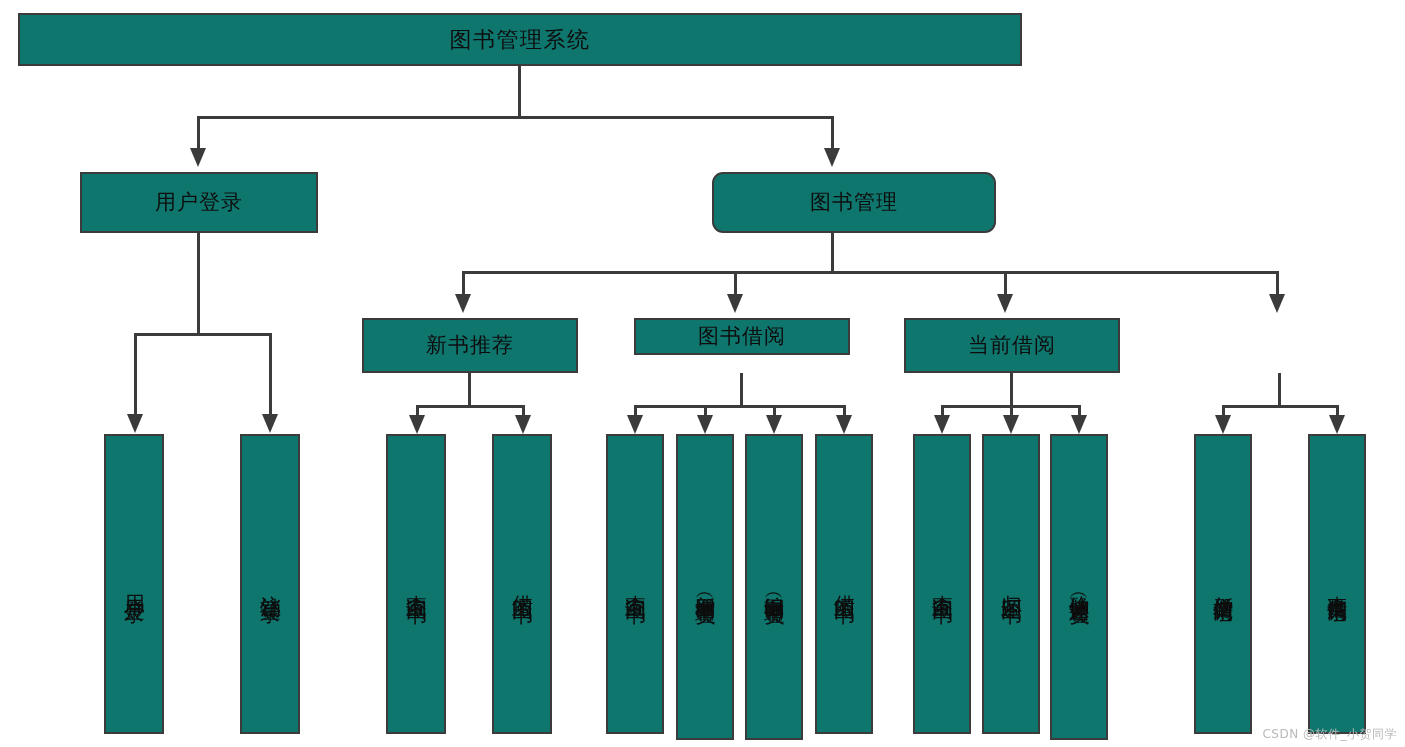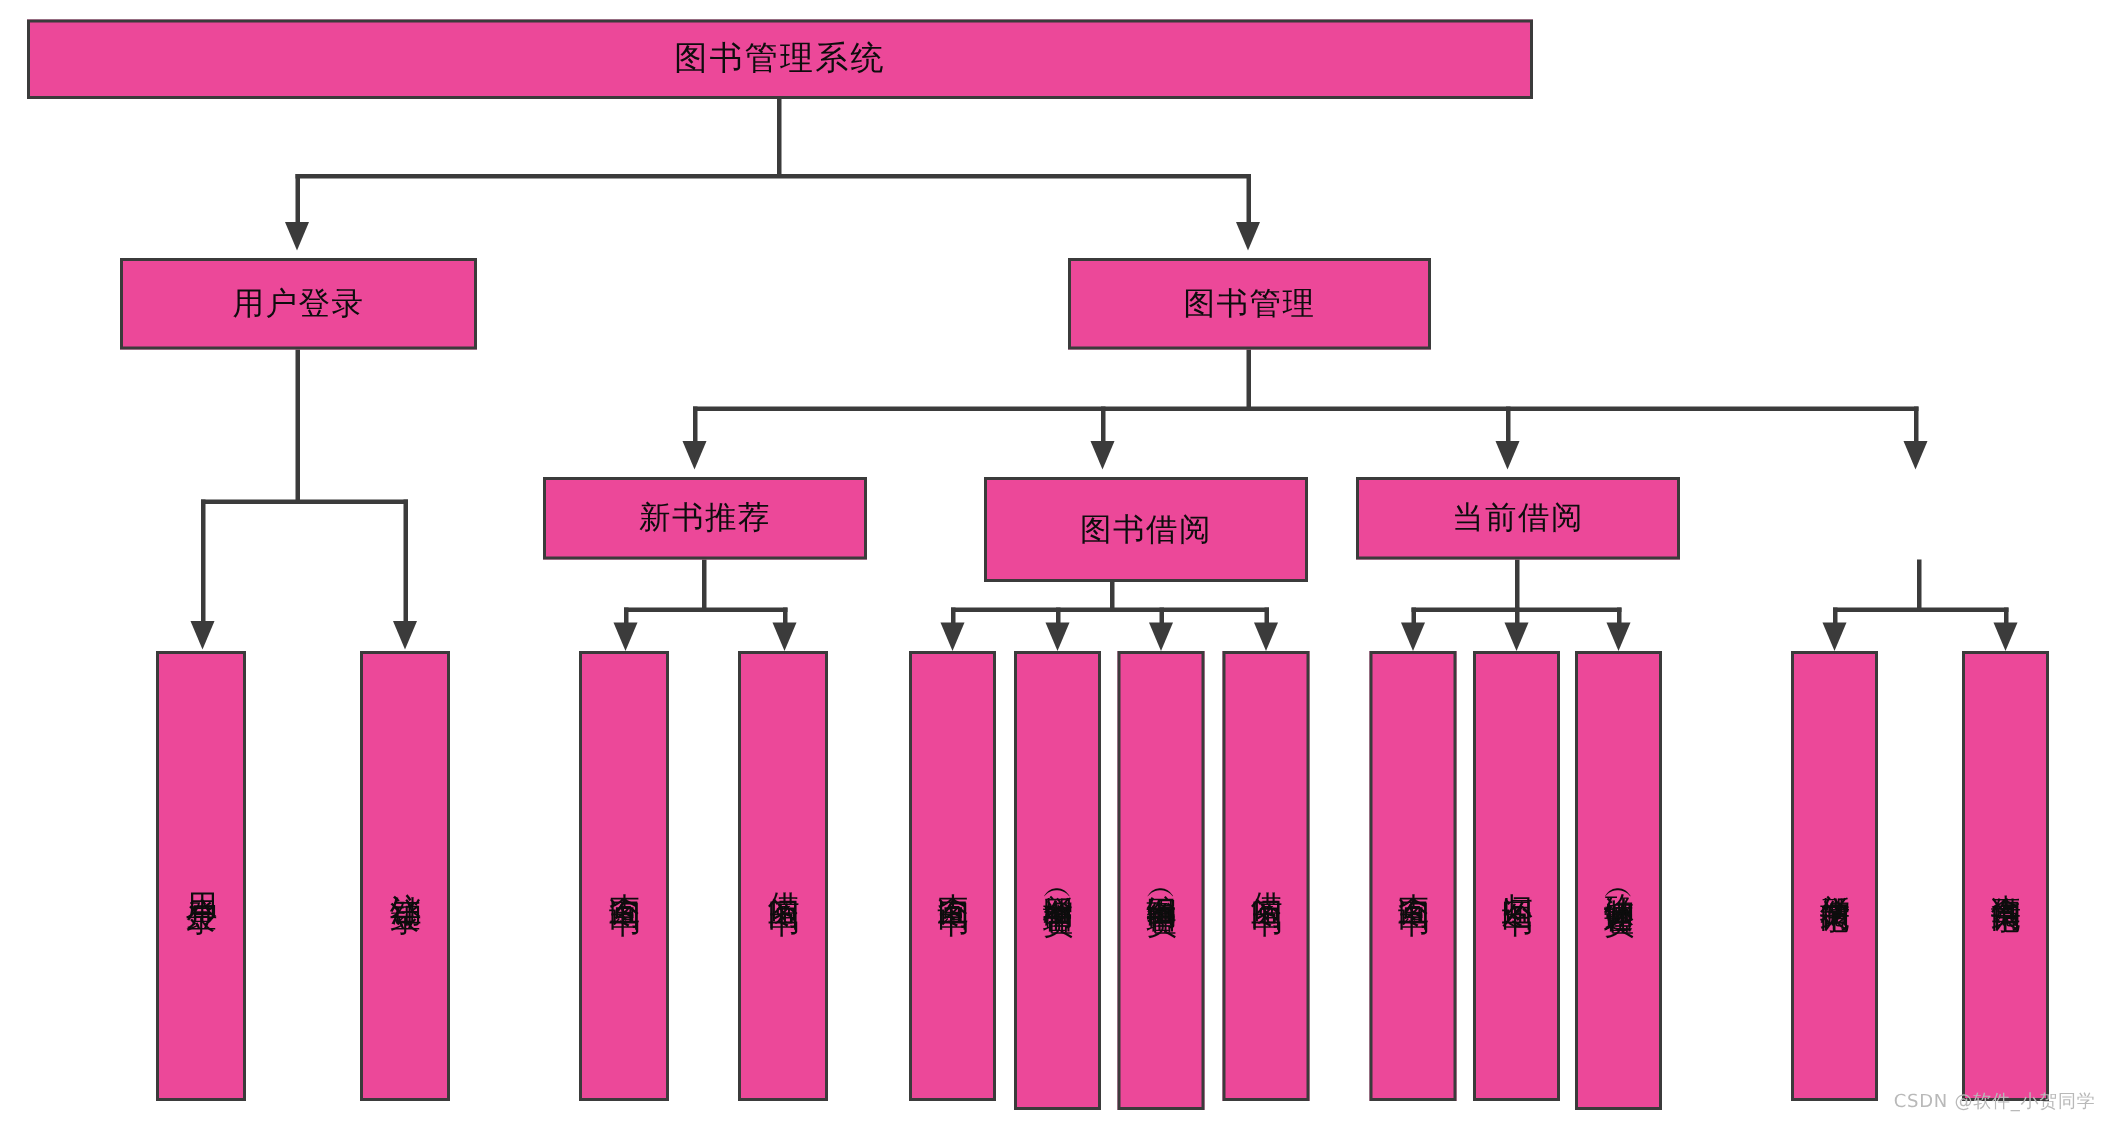--- a/index.html
+++ b/index.html
@@ -6,21 +6,21 @@
   body{
     width:1405px;height:747px;background:#ffffff;
     font-family:"DejaVu Sans","Liberation Sans",sans-serif;
     overflow:hidden;
   }
   #stage{position:relative;width:1405px;height:747px;}
 
   
   .box{
     position:absolute;
-    background:#ec4899;
+    background:#0f766e;
     border:2.5px solid #3b3b3b;
     box-sizing:border-box;
     display:flex;align-items:center;justify-content:center;
     color:#0d0d0d;
     z-index:3;
   }
   .box .lbl{
     display:block;
     white-space:nowrap;
     line-height:1.05;
@@ -88,21 +88,21 @@
 
   <div class="line vline" style="left:197px;top:116px;width:3px;height:33px;"></div>
   <div class="arrow" style="left:190px;top:148px;"></div>
   <div class="line vline" style="left:831px;top:116px;width:3px;height:33px;"></div>
   <div class="arrow" style="left:824px;top:148px;"></div>
 
   <div class="box h-text" style="left:80px;top:172px;width:238px;height:61px;">
     <span class="lbl">用户登录</span>
   </div>
 
-  <div class="box h-text" style="left:712px;top:172px;width:242px;height:61px;">
+  <div class="box h-text" style="left:712px;top:172px;width:284px;height:61px;border-radius:11px;">
     <span class="lbl">图书管理</span>
   </div>
 
   <div class="line vline" style="left:197px;top:233px;width:3px;height:101px;"></div>
   <div class="line hline" style="left:134px;top:333px;width:138px;height:3px;"></div>
   <div class="line vline" style="left:134px;top:333px;width:3px;height:82px;"></div>
   <div class="arrow" style="left:127px;top:414px;"></div>
   <div class="line vline" style="left:269px;top:333px;width:3px;height:82px;"></div>
   <div class="arrow" style="left:262px;top:414px;"></div>
 
@@ -113,21 +113,21 @@
   <div class="line vline" style="left:734px;top:271px;width:3px;height:24px;"></div>
   <div class="arrow" style="left:727px;top:294px;"></div>
   <div class="line vline" style="left:1004px;top:271px;width:3px;height:24px;"></div>
   <div class="arrow" style="left:997px;top:294px;"></div>
   <div class="line vline" style="left:1276px;top:271px;width:3px;height:24px;"></div>
   <div class="arrow" style="left:1269px;top:294px;"></div>
 
   <div class="box h-text" style="left:362px;top:318px;width:216px;height:55px;">
     <span class="lbl">新书推荐</span>
   </div>
-  <div class="box h-text" style="left:656px;top:318px;width:216px;height:70px;">
+  <div class="box h-text" style="left:634px;top:318px;width:216px;height:37px;">
     <span class="lbl">图书借阅</span>
   </div>
   <div class="box h-text" style="left:904px;top:318px;width:216px;height:55px;">
     <span class="lbl">当前借阅</span>
   </div>
 
   <div class="line vline" style="left:468px;top:373px;width:3px;height:33px;"></div>
   <div class="line hline" style="left:416px;top:405px;width:109px;height:3px;"></div>
   <div class="line vline" style="left:416px;top:405px;width:3px;height:12px;"></div>
   <div class="arrow" style="left:409px;top:415px;"></div>

